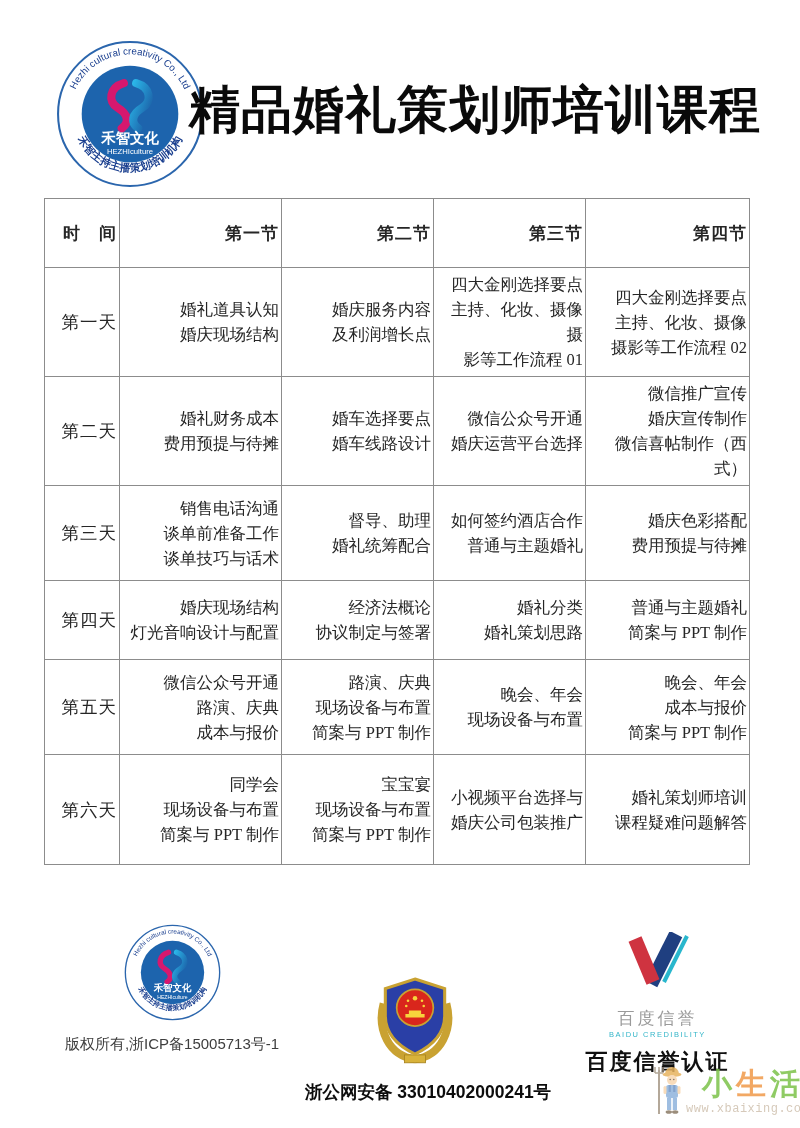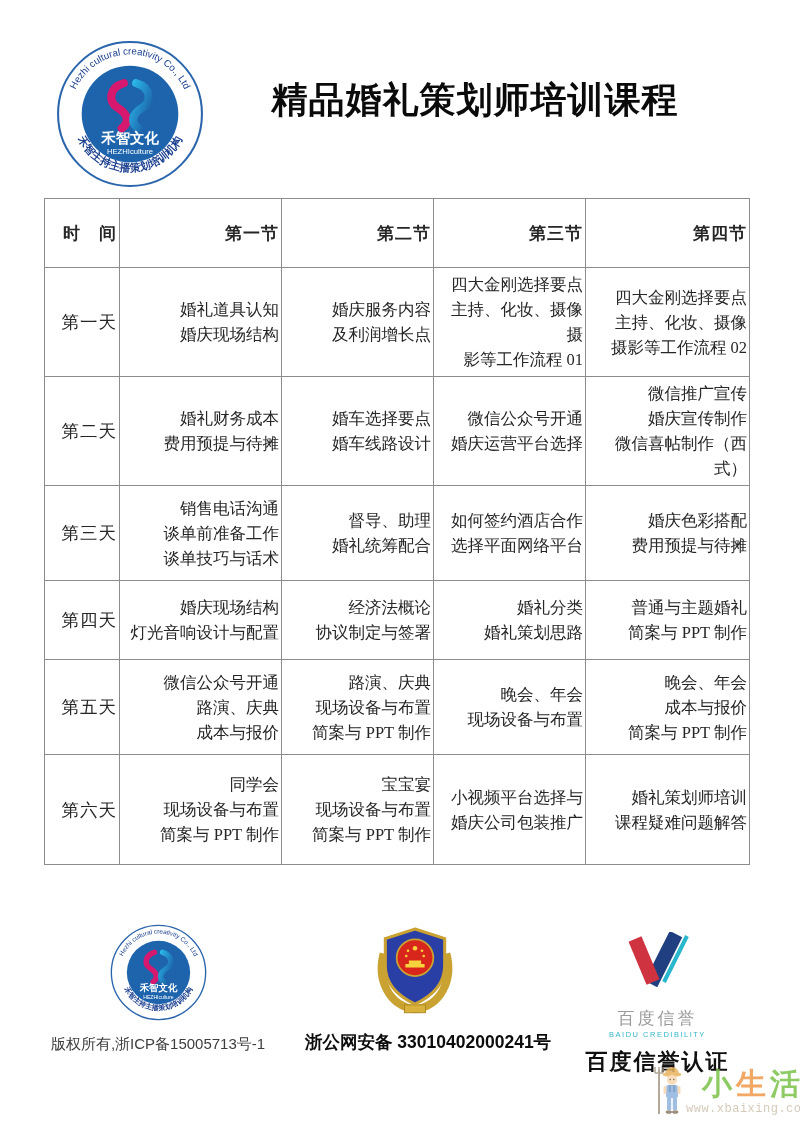--- a/index.html
+++ b/index.html
@@ -3,36 +3,36 @@
 <meta charset="utf-8">
 <style>
   * { margin:0; padding:0; box-sizing:border-box; }
   html,body { background:#ffffff; }
   body { font-family:"Liberation Serif","DejaVu Serif",serif; }
   .page { position:relative; width:800px; height:1128px; margin:0 auto; background:#ffffff; overflow:hidden; }
 
   
   .logo-header { position:absolute; left:56px; top:40px; width:148px; height:148px; }
   .page-title { position:absolute; left:188px; right:38px; top:76px; text-align:center;
-                font-size:36px; font-weight:900; color:#0a0a0a; letter-spacing:1px; white-space:nowrap; }
+                font-size:51px; font-weight:900; color:#0a0a0a; letter-spacing:1px; white-space:nowrap; }
 
   
   table.course { position:absolute; left:44px; top:198px; width:705px; border-collapse:collapse; table-layout:fixed; }
   table.course td, table.course th { border:1px solid #8c8c8c; text-align:right; vertical-align:middle;
                 color:#262626; background:#fff; padding:4px 2px; }
   table.course th { font-size:17px; font-weight:bold; letter-spacing:1px; }
   td.day-cell { font-size:17.5px; padding-bottom:26px; letter-spacing:1px; }
   td.content-cell { font-size:16.5px; line-height:25px; white-space:pre-line; }
 
   
-  .f-left  { position:absolute; left:48px;  top:924px; width:220px; text-align:center; }
+  .f-left  { position:absolute; left:62px;  top:924px; width:220px; text-align:center; }
   .f-left .logo-footer { width:97px; height:97px; }
   .f-left .copyright { margin-top:10px; font-size:15px; color:#3d3d3d; font-family:"Liberation Sans",sans-serif; }
 
-  .f-center { position:absolute; left:305px; top:922px; width:220px; text-align:center; }
+  .f-center { position:absolute; left:305px; top:972px; width:220px; text-align:center; }
   .f-center .badge { width:90px; height:96px; }
   .f-center .police-no { margin-top:8px; font-size:17.5px; font-weight:bold; color:#0c0c0c;
                          font-family:"Liberation Sans",sans-serif; white-space:nowrap; }
 
   .f-right { position:absolute; left:570px; top:932px; width:175px; text-align:center; }
   .f-right .baidu-v { width:66px; height:58px; }
   .f-right .baidu-cn { font-size:17px; color:#9a9a9a; letter-spacing:3px; margin-top:13px; }
   .f-right .baidu-en { font-size:7.5px; color:#35b6c9; letter-spacing:1.5px; font-family:"Liberation Sans",sans-serif; }
   .f-right .baidu-cert { font-size:22px; font-weight:bold; color:#101010; margin-top:8px; letter-spacing:2px; }
 
@@ -122,21 +122,21 @@
 微信喜帖制作（西式）</td>
     </tr>
     <tr style="height:95px">
       <td class="day-cell">第三天</td>
       <td class="content-cell">销售电话沟通
 谈单前准备工作
 谈单技巧与话术</td>
       <td class="content-cell">督导、助理
 婚礼统筹配合</td>
       <td class="content-cell">如何签约酒店合作
-选择平面网络平台</td>
+普通与主题婚礼</td>
       <td class="content-cell">婚庆色彩搭配
 费用预提与待摊</td>
     </tr>
     <tr style="height:79px">
       <td class="day-cell">第四天</td>
       <td class="content-cell">婚庆现场结构
 灯光音响设计与配置</td>
       <td class="content-cell">经济法概论
 协议制定与签署</td>
       <td class="content-cell">婚礼分类

